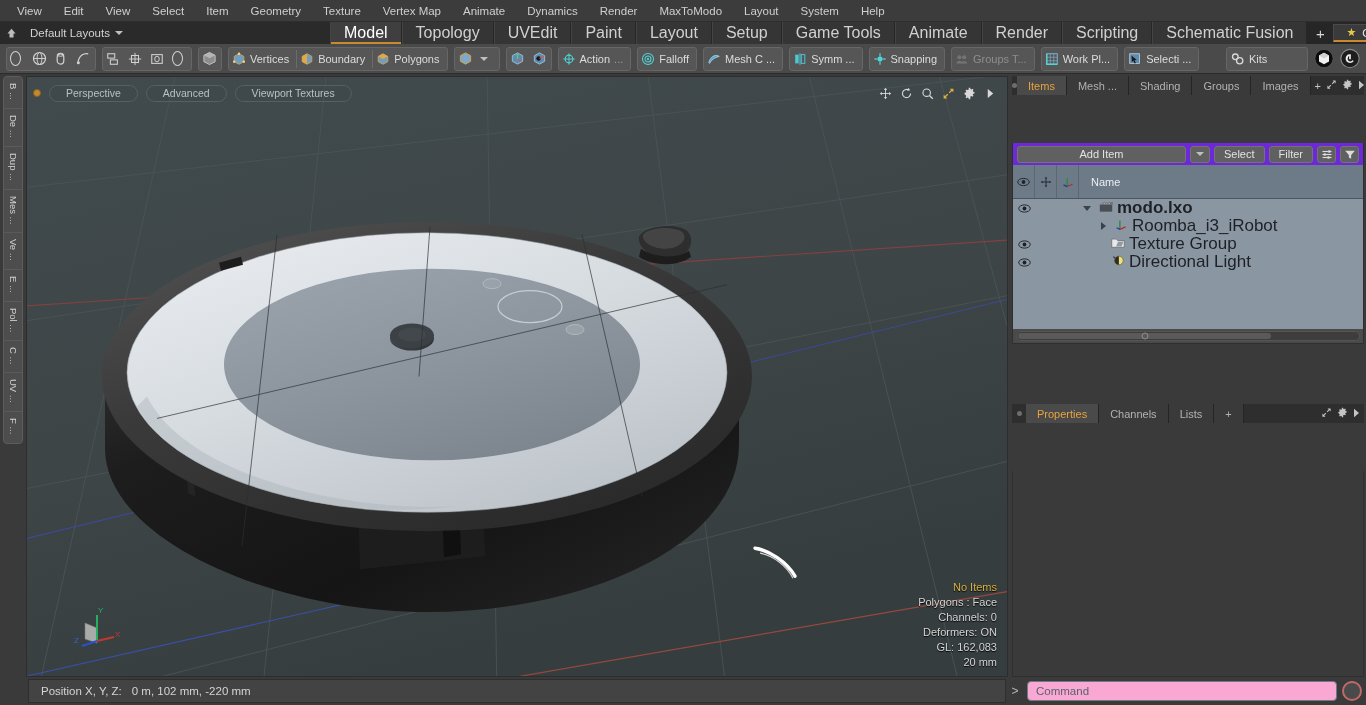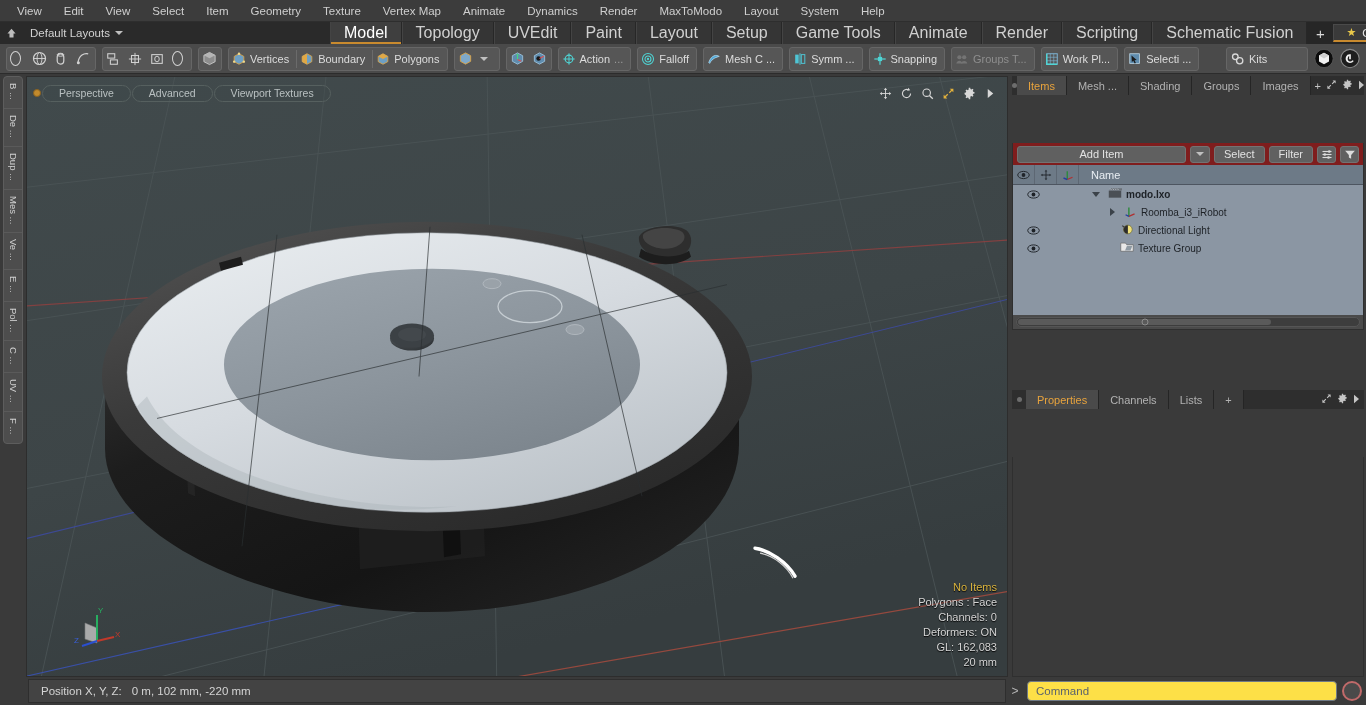--- a/index.html
+++ b/index.html
@@ -90,21 +90,21 @@
 
   
   .vpwrap{ flex:1 1 auto; position:relative; min-width:0; padding:2px 2px 0 0; display:flex; flex-direction:column; }
   .viewport{
     position:relative; flex:1 1 auto; overflow:hidden;
     background:#3e4648;
     border:1px solid #2d2d2d;
   }
   .vp-header{
     position:absolute; top:0; left:0; right:0; height:20px; z-index:6;
-    display:flex; align-items:center; padding:16px 6px; gap:1px;
+    display:flex; align-items:center; padding:16px 6px; gap:8px;
   }
   .vp-dot{ width:8px;height:8px;border-radius:50%;background:#c28a2d;border:1px solid #8a6220; }
   .vp-pill{
     font-size:10.5px; color:#b9c0c1; padding:1px 16px; border:1px solid #56605f;
     border-radius:9px; background:rgba(60,70,70,0.25); line-height:13px; white-space:nowrap;
   }
   .vp-tools{ margin-left:auto; display:flex; align-items:center; gap:7px; padding-right:4px; color:#d8d8d8;}
   .vp-tools span{ display:flex; align-items:center; justify-content:center; width:14px;height:14px; }
 
   .vp-stats{
@@ -123,40 +123,40 @@
   .pt-dot{ width:14px; display:flex;align-items:center;justify-content:center; }
   .pt-dot i{ width:5px;height:5px;border-radius:50%;background:#6d6d6d;display:block; }
   .ptab{
     font-size:11px; color:#b2b2b2; padding:0 11px; display:flex; align-items:center;
     border-right:1px solid #252525; background:#3a3a3a; cursor:default; white-space:nowrap;
   }
   .ptab.active{ background:#4a4a4a; color:#e8a33d; }
   .pt-right{ margin-left:auto; display:flex; align-items:center; gap:5px; padding:0 4px; color:#c5c5c5; font-size:11px;}
 
   .items-body{ background:#4a4a4a; border:1px solid #2f2f2f; border-top:none; display:flex; flex-direction:column; }
-  .items-toolrow{ height:22px; display:flex; align-items:center; padding:8px 4px; gap:4px; background:#7f1d1d;}
+  .items-toolrow{ height:22px; display:flex; align-items:center; padding:8px 4px; gap:4px; background:#6d28d9;}
   .btn-std{
     background:#606060; border:1px solid #737373; border-radius:3px; height:17px;
     font-size:11px; color:#e2e2e2; display:flex; align-items:center; justify-content:center;
     padding:0 9px; cursor:default; white-space:nowrap;
   }
   .additem{ flex:1 1 auto; }
   .dd-arrow{ width:20px; }
   .icon-btn{ width:19px; height:17px; background:#606060;border:1px solid #737373;border-radius:3px;
              display:flex;align-items:center;justify-content:center;color:#d8d8d8;font-size:10px; }
 
   .tree-head{
-    height:20px; background:#6d7a87; display:flex; align-items:center;
+    height:34px; background:#6d7a87; display:flex; align-items:center;
     font-size:11px; color:#e9eef3; border-bottom:1px solid #4d5560;
   }
   .th-c{ width:22px; display:flex; align-items:center; justify-content:center; border-right:1px solid #5d6773; height:100%; }
   .th-name{ padding-left:12px; flex:1 1 auto; }
 
   .tree-body{ height:130px; background:#8b96a3; position:relative; overflow:hidden; }
-  .trow{ height:18px; display:flex; font-size:10px; color:#1d2126;padding-left:9px; }
+  .trow{ height:18px; display:flex; font-size:17px; color:#1d2126; }
   .trow .c-eye{ width:22px; display:flex; align-items:center; justify-content:center; }
   .trow .c-sp{ width:22px; }
   .trow .c-lbl{ flex:1 1 auto; display:flex; align-items:center; gap:4px; padding-left:2px; }
   .bold{ font-weight:bold; }
   .tri{ width:0;height:0;border-top:4px solid transparent;border-bottom:4px solid transparent;border-left:5px solid #3b4249; }
   .tri-dn{ width:0;height:0;border-left:4px solid transparent;border-right:4px solid transparent;border-top:5px solid #3b4249; }
 
   .hscroll-wrap{ height:14px; background:#4a4a4a; padding:2px 3px; display:flex; align-items:center;}
   .hscroll{ flex:1 1 auto; height:10px; background:#3d3d3d; border:1px solid #555; border-radius:5px; position:relative;}
   .hscroll .thumb{ position:absolute; left:1px; top:1px; bottom:1px; width:74%; background:#5a5a5a; border-radius:4px;}
@@ -168,21 +168,21 @@
   
   .botbar{ height:28px; flex:0 0 28px; background:#3a3a3a; display:flex; align-items:center; padding:2px; gap:0;}
   .pos-field{
     flex:1 1 auto; height:24px; background:#434343; border:1px solid #2e2e2e;
     display:flex; align-items:center; padding:0 12px; font-size:11.5px; color:#d4d4d4;
     margin-left:26px; margin-right:2px;
   }
   .cmd-area{ width:356px; flex:0 0 356px; display:flex; align-items:center; gap:5px; padding-right:2px;}
   .cmd-gt{ font-size:12px; color:#b6b6b6; width:14px; text-align:center;}
   .cmd-input{
-    flex:1 1 auto; height:20px; background:#fde047; border:1px solid #6f7a86; border-radius:4px;
+    flex:1 1 auto; height:20px; background:#f9a8d4; border:1px solid #6f7a86; border-radius:4px;
     font-size:11.5px; color:#454f59; padding:0 8px; display:flex; align-items:center;
   }
   .cmd-rec{ width:20px;height:20px;border-radius:50%; border:2px solid #c06a6a; background:#4a4a4a;}
   .placeholder{ color:#5a636d; }
 </style>
 </head>
 <body>
 
 <div id="app">
 
@@ -796,47 +796,47 @@
             <div class="c-eye">
               <svg width="13" height="9" viewBox="0 0 18 12">
                   <ellipse cx="9" cy="6" rx="8" ry="5" fill="none" stroke="#1d2126" stroke-width="1.3"></ellipse>
                   <circle cx="9" cy="6" r="2.6" fill="#1d2126"></circle>
                 </svg>
             </div>
             <div class="c-sp"></div>
             <div class="c-sp"></div>
             <div class="c-lbl" style="padding-left:32px;">
               <span>
-                <svg width="14" height="13" viewBox="0 0 16 15">
-                    <circle cx="9" cy="7.5" r="5" fill="#f0e07a" stroke="#6a6a30" stroke-width="0.8"></circle>
-                    <path d="M9 2.5 A5 5 0 0 0 9 12.5 Z" fill="#2c2c2c"></path>
-                    <line x1="2.5" y1="3" x2="5" y2="5" stroke="#3a3a3a" stroke-width="1.4"></line>
+                <svg width="14" height="12" viewBox="0 0 18 14">
+                    <path d="M1 2 L7 2 L8.6 4 L17 4 L17 12.5 L1 12.5 Z" fill="#e8e8e8" stroke="#5d5d5d" stroke-width="0.8"></path>
+                    <path d="M9 5.5 L16 5.5 L13.5 11.5 L6.5 11.5 Z" fill="#8f9aa3"></path>
                   </svg>
               </span>
-              <span>Directional Light</span>
+              <span>Texture Group</span>
             </div>
           </div>
 
           <div class="trow">
             <div class="c-eye">
               <svg width="13" height="9" viewBox="0 0 18 12">
                   <ellipse cx="9" cy="6" rx="8" ry="5" fill="none" stroke="#1d2126" stroke-width="1.3"></ellipse>
                   <circle cx="9" cy="6" r="2.6" fill="#1d2126"></circle>
                 </svg>
             </div>
             <div class="c-sp"></div>
             <div class="c-sp"></div>
             <div class="c-lbl" style="padding-left:32px;">
               <span>
-                <svg width="14" height="12" viewBox="0 0 18 14">
-                    <path d="M1 2 L7 2 L8.6 4 L17 4 L17 12.5 L1 12.5 Z" fill="#e8e8e8" stroke="#5d5d5d" stroke-width="0.8"></path>
-                    <path d="M9 5.5 L16 5.5 L13.5 11.5 L6.5 11.5 Z" fill="#8f9aa3"></path>
+                <svg width="14" height="13" viewBox="0 0 16 15">
+                    <circle cx="9" cy="7.5" r="5" fill="#f0e07a" stroke="#6a6a30" stroke-width="0.8"></circle>
+                    <path d="M9 2.5 A5 5 0 0 0 9 12.5 Z" fill="#2c2c2c"></path>
+                    <line x1="2.5" y1="3" x2="5" y2="5" stroke="#3a3a3a" stroke-width="1.4"></line>
                   </svg>
               </span>
-              <span>Texture Group</span>
+              <span>Directional Light</span>
             </div>
           </div>
         </div>
 
         <div class="hscroll-wrap">
           <div class="hscroll">
               <div class="thumb"></div>
             </div>
         </div>
       </div>

